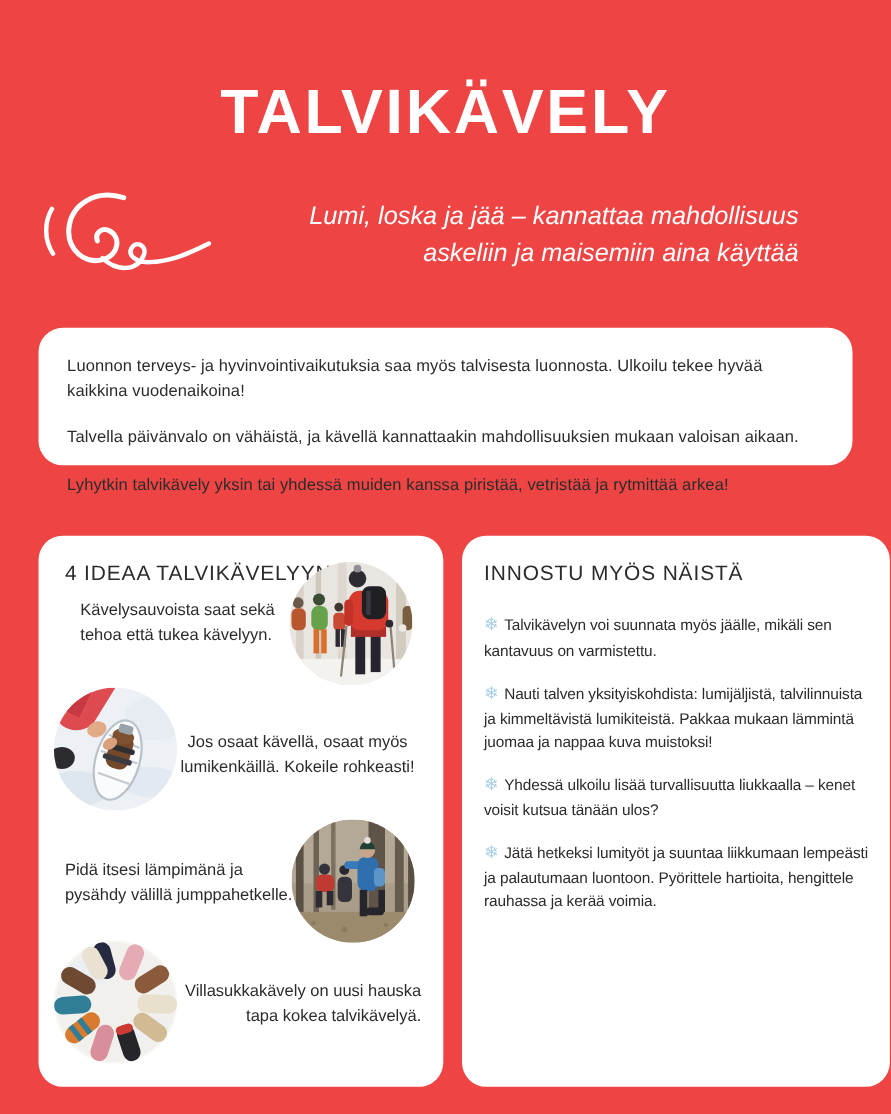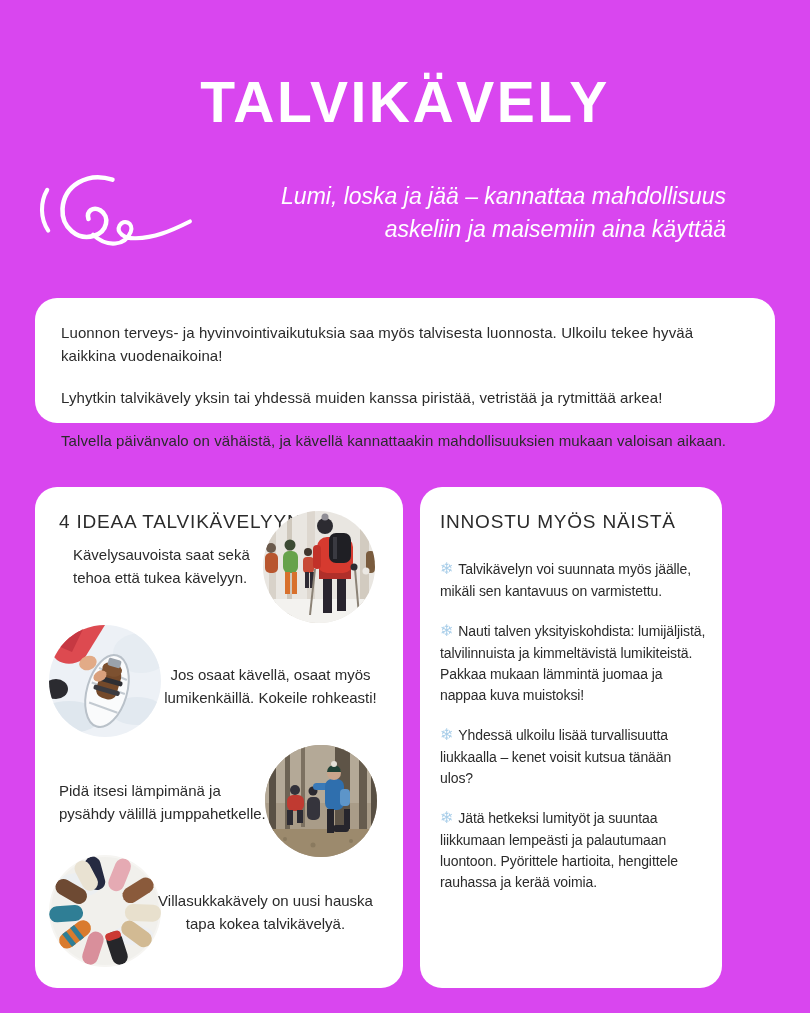--- a/index.html
+++ b/index.html
@@ -3,21 +3,21 @@
 <meta charset="utf-8">
 <style>
   * { box-sizing: border-box; }
   html,body { margin:0; padding:0; }
   body {
     width:810px; height:1013px;
     background:#2571b4;
     font-family:"Liberation Sans", sans-serif;
     color:#2b2b2b;
   }
-  .page { position:relative; width:810px; height:1013px; overflow:hidden; background:#d946ef; }
+  .page { position:relative; width:810px; height:1013px; overflow:hidden; background:#ef4444; }
 
   .main-title {
     position:absolute; top:74px; left:0; width:810px;
     text-align:center; color:#ffffff;
     font-size:57px; font-weight:800; letter-spacing:2.5px;
     line-height:1; margin:0;
   }
   .subtitle {
     position:absolute; top:180px; left:0; width:726px;
     text-align:right; color:#ffffff; font-style:italic;
@@ -35,33 +35,33 @@
   .ideas-card { top:487px; left:35px; width:368px; height:501px; }
   .card-heading {
     font-size:19px; letter-spacing:0.8px; color:#2b2b2b;
     font-weight:400; margin:0;
   }
   .ideas-heading { position:absolute; top:24px; left:24px; }
   .idea-text { position:absolute; font-size:15px; line-height:1.55; margin:0; }
   .idea-text-1 { top:56px;  left:24px;  width:200px;margin-left:14px; }
   .idea-text-2 { top:176px; right:20px; width:225px; text-align:center; }
   .idea-text-3 { top:292px; left:24px;  width:215px; }
-  .idea-text-4 { top:402px; right:20px; width:235px; text-align:center; }
+  .idea-text-4 { top:402px; right:20px; width:235px; text-align:right; }
 
   .photo {
     position:absolute; width:112px; height:112px;
     border-radius:50%; overflow:hidden;
   }
   .photo svg { display:block; }
   .photo-1 { top:24px;  left:228px; }
   .photo-2 { top:138px; left:14px;  }
   .photo-3 { top:258px; left:230px; }
   .photo-4 { top:368px; left:14px;  }
 
-  .inspire-card { top:487px; left:420px; width:302px; height:501px; padding:24px 16px 16px 20px; }
+  .inspire-card { top:487px; left:420px; width:389px; height:501px; padding:24px 16px 16px 20px; }
   .inspire-heading { margin-bottom:24px; }
   .bullet { font-size:14px; line-height:1.5; margin:0 0 17px 0; letter-spacing:-0.1px; }
   .flake { color:#a9cee9; font-size:16px; margin-right:5px; }
 </style>
 </head>
 <body>
 
 <div class="page">
 
   <h1 class="main-title">TALVIKÄVELY</h1>
@@ -72,22 +72,22 @@
   </div>
 
   <svg class="swirl" width="158" height="80" viewBox="0 0 310 155" fill="none">
     <path d="M 22,38 C 8,62 8,94 24,118" stroke="#ffffff" stroke-width="8" stroke-linecap="round"></path>
     <path d="M 150,18 C 100,2 55,30 52,75 C 50,112 82,138 114,128 C 140,120 146,90 126,78 C 112,70 98,80 103,95" stroke="#ffffff" stroke-width="9" stroke-linecap="round"></path>
     <path d="M 112,126 C 140,152 175,148 186,120 C 192,103 172,94 164,108 C 157,121 172,134 196,133 C 232,132 262,120 302,100" stroke="#ffffff" stroke-width="8" stroke-linecap="round"></path>
   </svg>
 
   <div class="card intro-card">
     <p>Luonnon terveys- ja hyvinvointivaikutuksia saa myös talvisesta luonnosta. Ulkoilu tekee hyvää kaikkina vuodenaikoina!</p>
+    <p>Talvella päivänvalo on vähäistä, ja kävellä kannattaakin mahdollisuuksien mukaan valoisan aikaan.</p>
     <p>Lyhytkin talvikävely yksin tai yhdessä muiden kanssa piristää, vetristää ja rytmittää arkea!</p>
-    <p>Talvella päivänvalo on vähäistä, ja kävellä kannattaakin mahdollisuuksien mukaan valoisan aikaan.</p>
   </div>
 
   <div class="card ideas-card">
     <h2 class="card-heading ideas-heading">4 IDEAA TALVIKÄVELYYN</h2>
 
     <p class="idea-text idea-text-1">Kävelysauvoista saat sekä tehoa että tukea kävelyyn.</p>
     <div class="photo photo-1">
       <svg width="112" height="112" viewBox="0 0 112 112">
         <rect width="112" height="112" fill="#e9e6e1"></rect>
         <rect x="6" width="7" height="112" fill="#d8d2c9"></rect>

